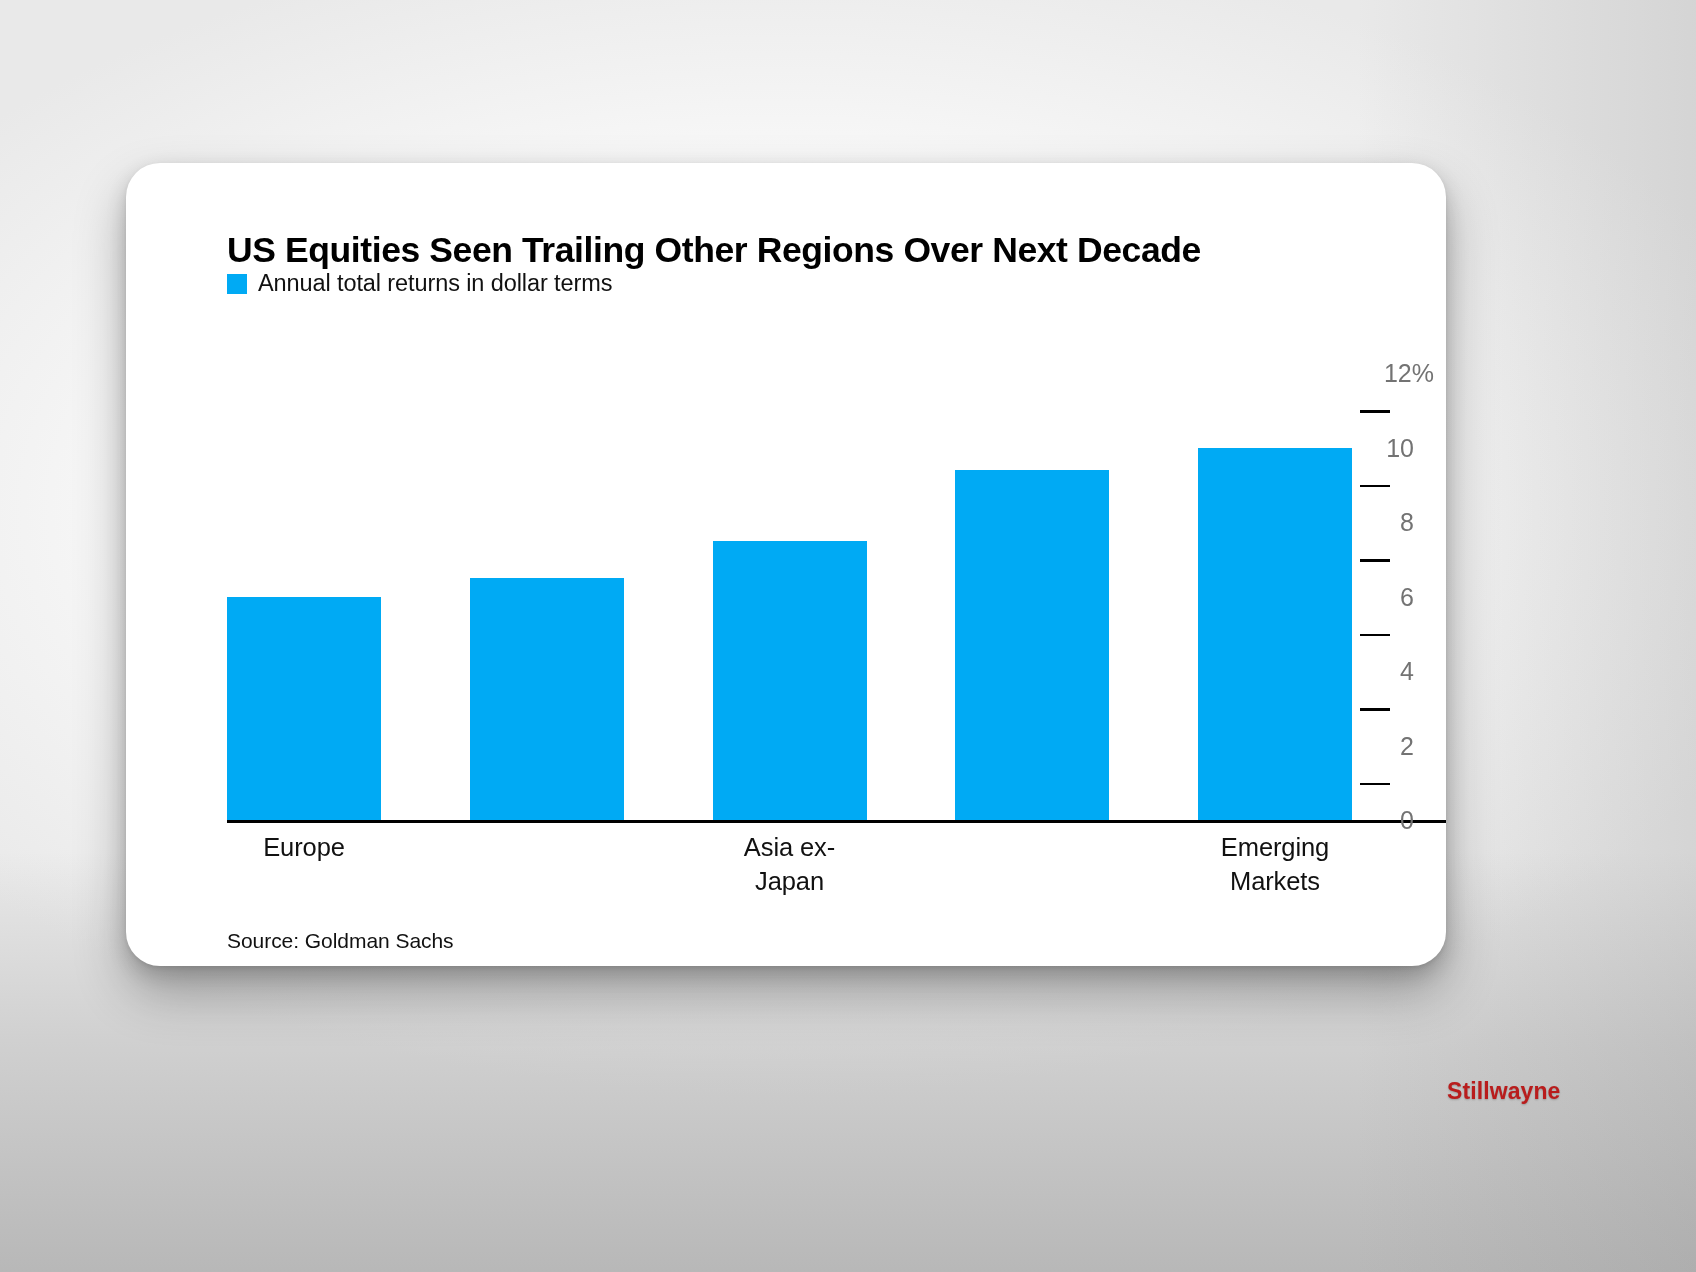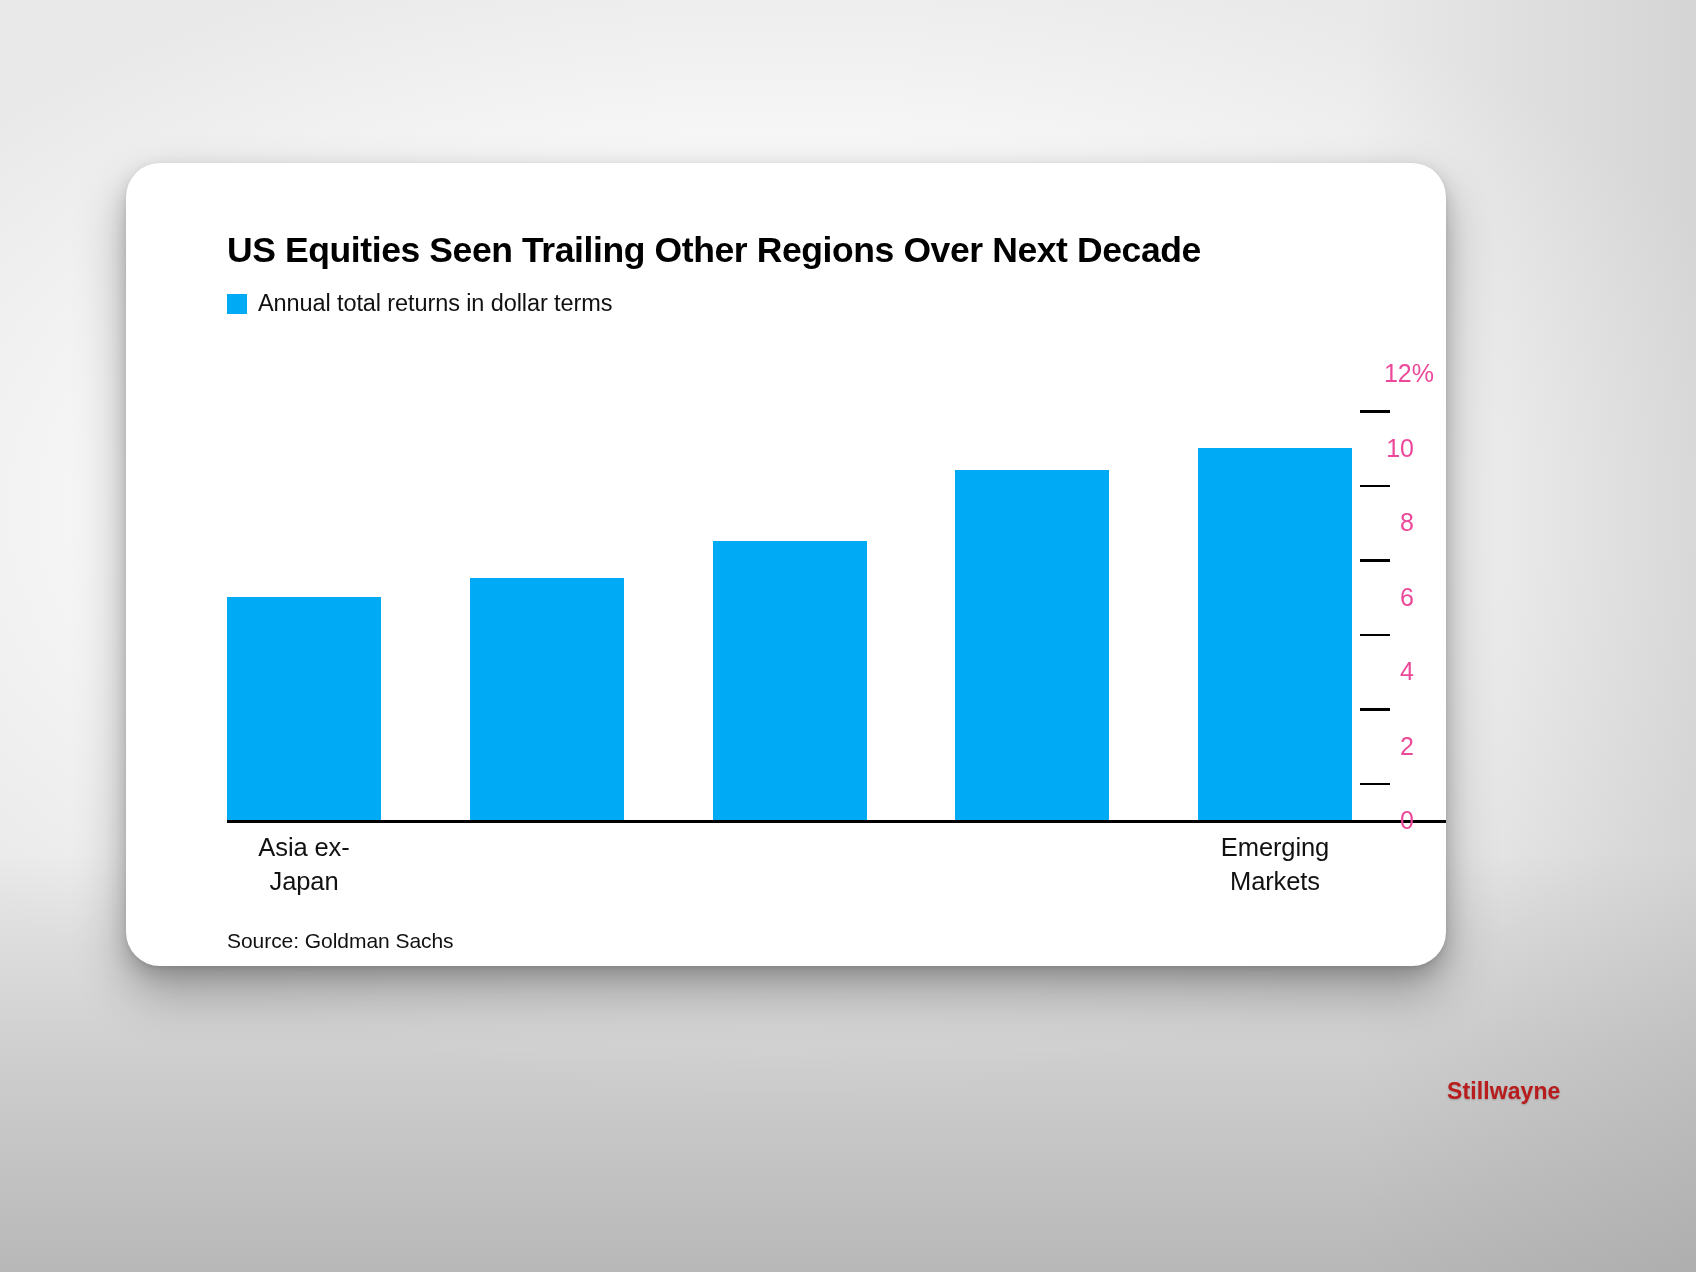--- a/index.html
+++ b/index.html
@@ -68,21 +68,20 @@
     margin-top: 14px;
     font-size: 30px;
     font-weight: 400;
     color: #1a1a1a;
     letter-spacing: -0.2px;
     line-height: 1.15;
     white-space: nowrap;
   }
 
   #legend {
-    margin-top: 20px;
     display: flex;
     align-items: center;
     gap: 11px;
   }
   #legend-swatch {
     width: 20px;
     height: 20px;
     background: #00AAF4;
     flex: 0 0 auto;
   }
@@ -139,21 +138,21 @@
     position: absolute;
     left: 1230px;     
     top: 196px;
     width: 92px;
     height: 470px;
   }
   .ytick {
     position: absolute;
     right: 34px;
     font-size: 25px;
-    color: #ec4899;
+    color: #737373;
     text-align: right;
     line-height: 1;
     white-space: nowrap;
     transform: translateY(-50%);
   }
   .ytick.pct { right: 14px; }
   .ydash {
     position: absolute;
     right: 58px;
     width: 30px;
@@ -253,20 +252,23 @@
       <div class="ydash" style="top: 200.25px;"></div>
       <div class="ytick" style="top: 163px;">8</div>
       <div class="ydash" style="top: 125.75px;"></div>
       <div class="ytick" style="top: 88.5px;">10</div>
       <div class="ydash" style="top: 51.25px;"></div>
       <div class="ytick pct" style="top: 14px;">12%</div>
     </div>
 
   <div id="xlabels">
       <div class="xlabel">
+        <div>Europe</div>
+      </div>
+      <div class="xlabel">
         <div>Asia ex-Japan</div>
       </div>
       <div class="xlabel">
         <div>Emerging</div>
         <div>Markets</div>
       </div>
     </div>
 
   <div id="source">Source: Goldman Sachs</div>
 

